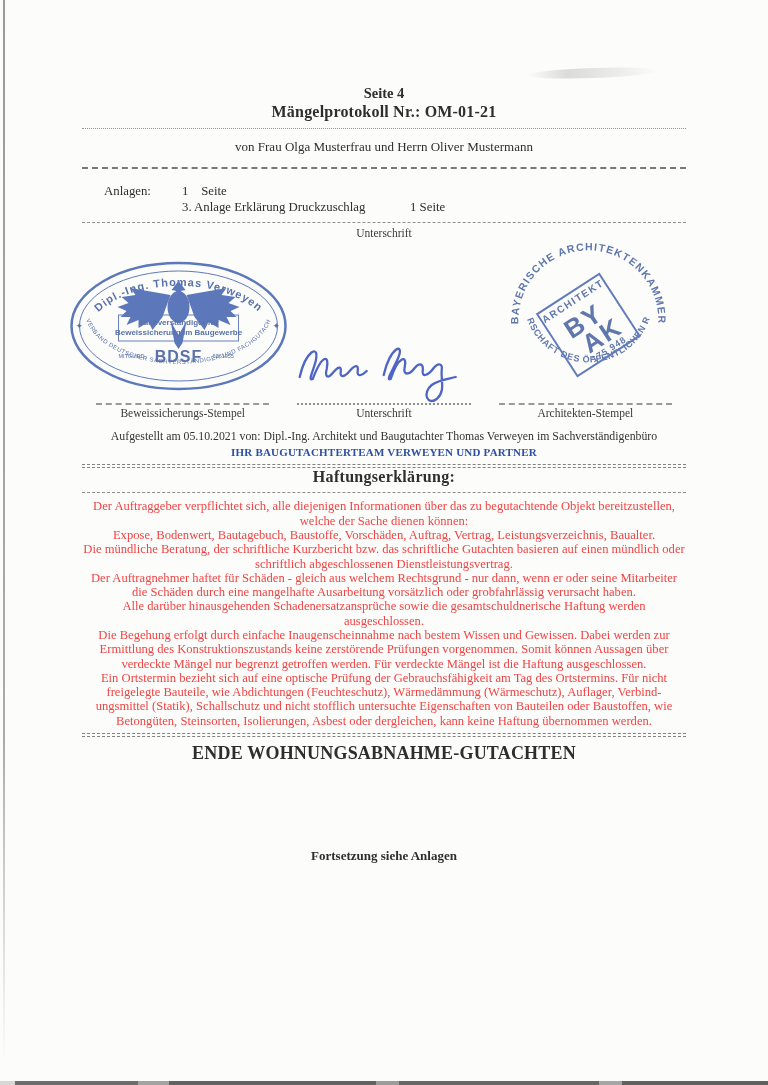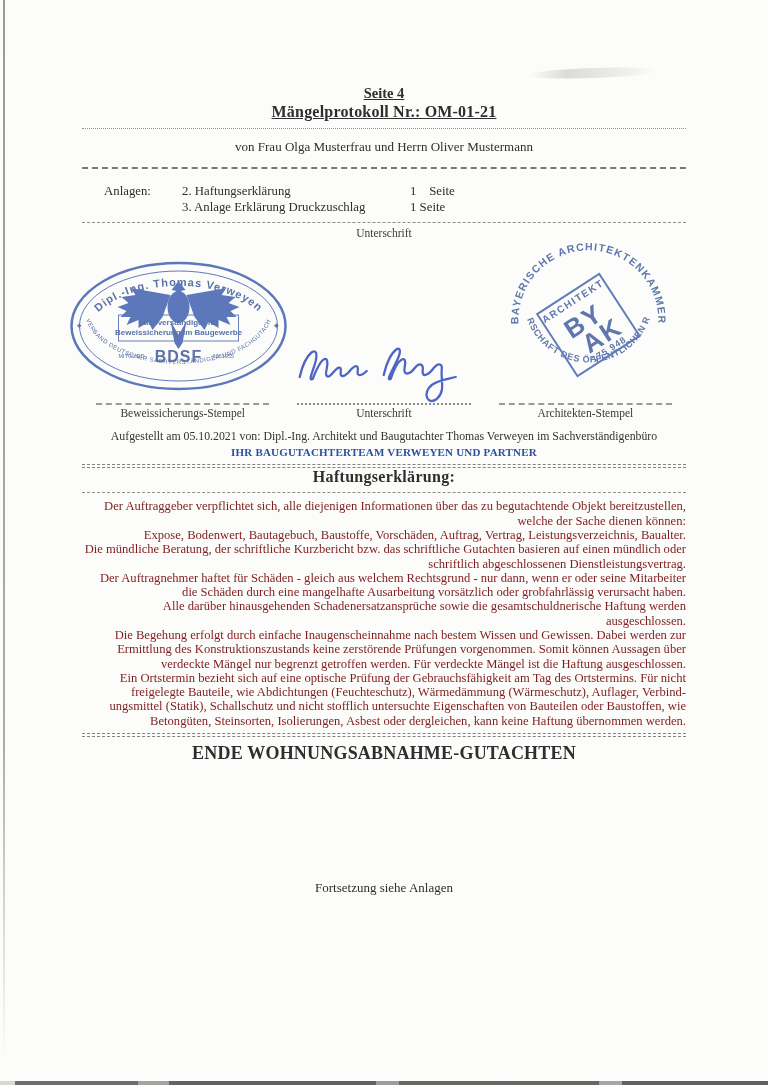--- a/index.html
+++ b/index.html
@@ -25,21 +25,21 @@
   }
   .content { position:relative; width:604px; margin:0 auto; padding-top:84px; }
 
   
   .rule { border:0; border-top:1px dashed #8f8f8f; height:0; }
   .rule.dotted { border-top:1px dotted #949494; }
   .rule.strong { border-top:2px dashed #787878; }
   .rule.double { height:4px; border-top:1px dashed #828282; border-bottom:1px dashed #828282; }
 
   
-  .hdr { text-align:center; line-height:1.25;text-decoration:underline; }
+  .hdr { text-align:center; line-height:1.25; }
   .hdr-seite { font-weight:bold; font-size:14.5px; }
   .hdr-title { font-weight:bold; font-size:16px; letter-spacing:.2px; }
   .rule-hdr { margin-top:6px; }
   .subtitle { text-align:center; font-size:13px; line-height:1.4; margin-top:9px; }
   .rule-sub { margin-top:11px; }
 
   
   .anlagen { display:flex; margin-top:14px; font-size:12.8px; line-height:16px; }
   .anl-label { width:100px; padding-left:22px; }
   .anl-items { flex:1; }
@@ -61,25 +61,25 @@
   .sign-svg { left:50%; transform:translateX(-46%); bottom:8px; }
   .round-stamp { left:50%; transform:translateX(-48%); bottom:14px; }
 
   .aufgestellt { text-align:center; font-size:11.8px; margin-top:10px; color:#333; }
   .team-line { text-align:center; font-size:11px; font-weight:bold; color:#2b4fa3; margin-top:2px; letter-spacing:.2px; }
   .rule-team { margin-top:6px; }
 
   
   .haftung-heading { text-align:center; font-size:16px; font-weight:bold; letter-spacing:.3px; }
   .rule-haft { margin-top:6px; }
-  .paras { margin-top:6px; font-size:12.6px; line-height:14.3px; text-align:right; color:#7f1d1d; }
+  .paras { margin-top:6px; font-size:12.6px; line-height:14.3px; text-align:center; color:#ef4444; }
   .paras p { margin:0; }
   .rule-ende { margin-top:5px; }
   .ende { text-align:center; font-weight:bold; font-size:18px; margin-top:6px; letter-spacing:.2px; }
-  .fortsetzung { text-align:center; font-weight:normal; font-size:13px; margin-top:116px; }
+  .fortsetzung { text-align:center; font-weight:bold; font-size:13px; margin-top:84px; }
 
   svg text { fill:#44609f; }
   .blue-stroke { stroke:#4766b2; fill:none; }
 </style>
 </head>
 <body>
 
 <div class="page">
   <div class="scan-edge-left"></div>
   <div class="scan-edge-bottom"></div>
@@ -94,21 +94,20 @@
 
     <div class="subtitle">
       <div>von Frau Olga Musterfrau und Herrn Oliver Mustermann</div>
     </div>
     <div class="rule strong rule-sub"></div>
 
     <div class="anlagen">
       <div class="anl-label">Anlagen:</div>
       <div class="anl-items">
         <div class="anl-row">
-          <div class="anl-name">2. Haftungserklärung</div>
           <div class="anl-count">1    Seite</div>
         </div>
         <div class="anl-row">
           <div class="anl-name">3. Anlage Erklärung Druckzuschlag</div>
           <div class="anl-count">1 Seite</div>
         </div>
       </div>
     </div>
     <div class="rule rule-anl"></div>
 

